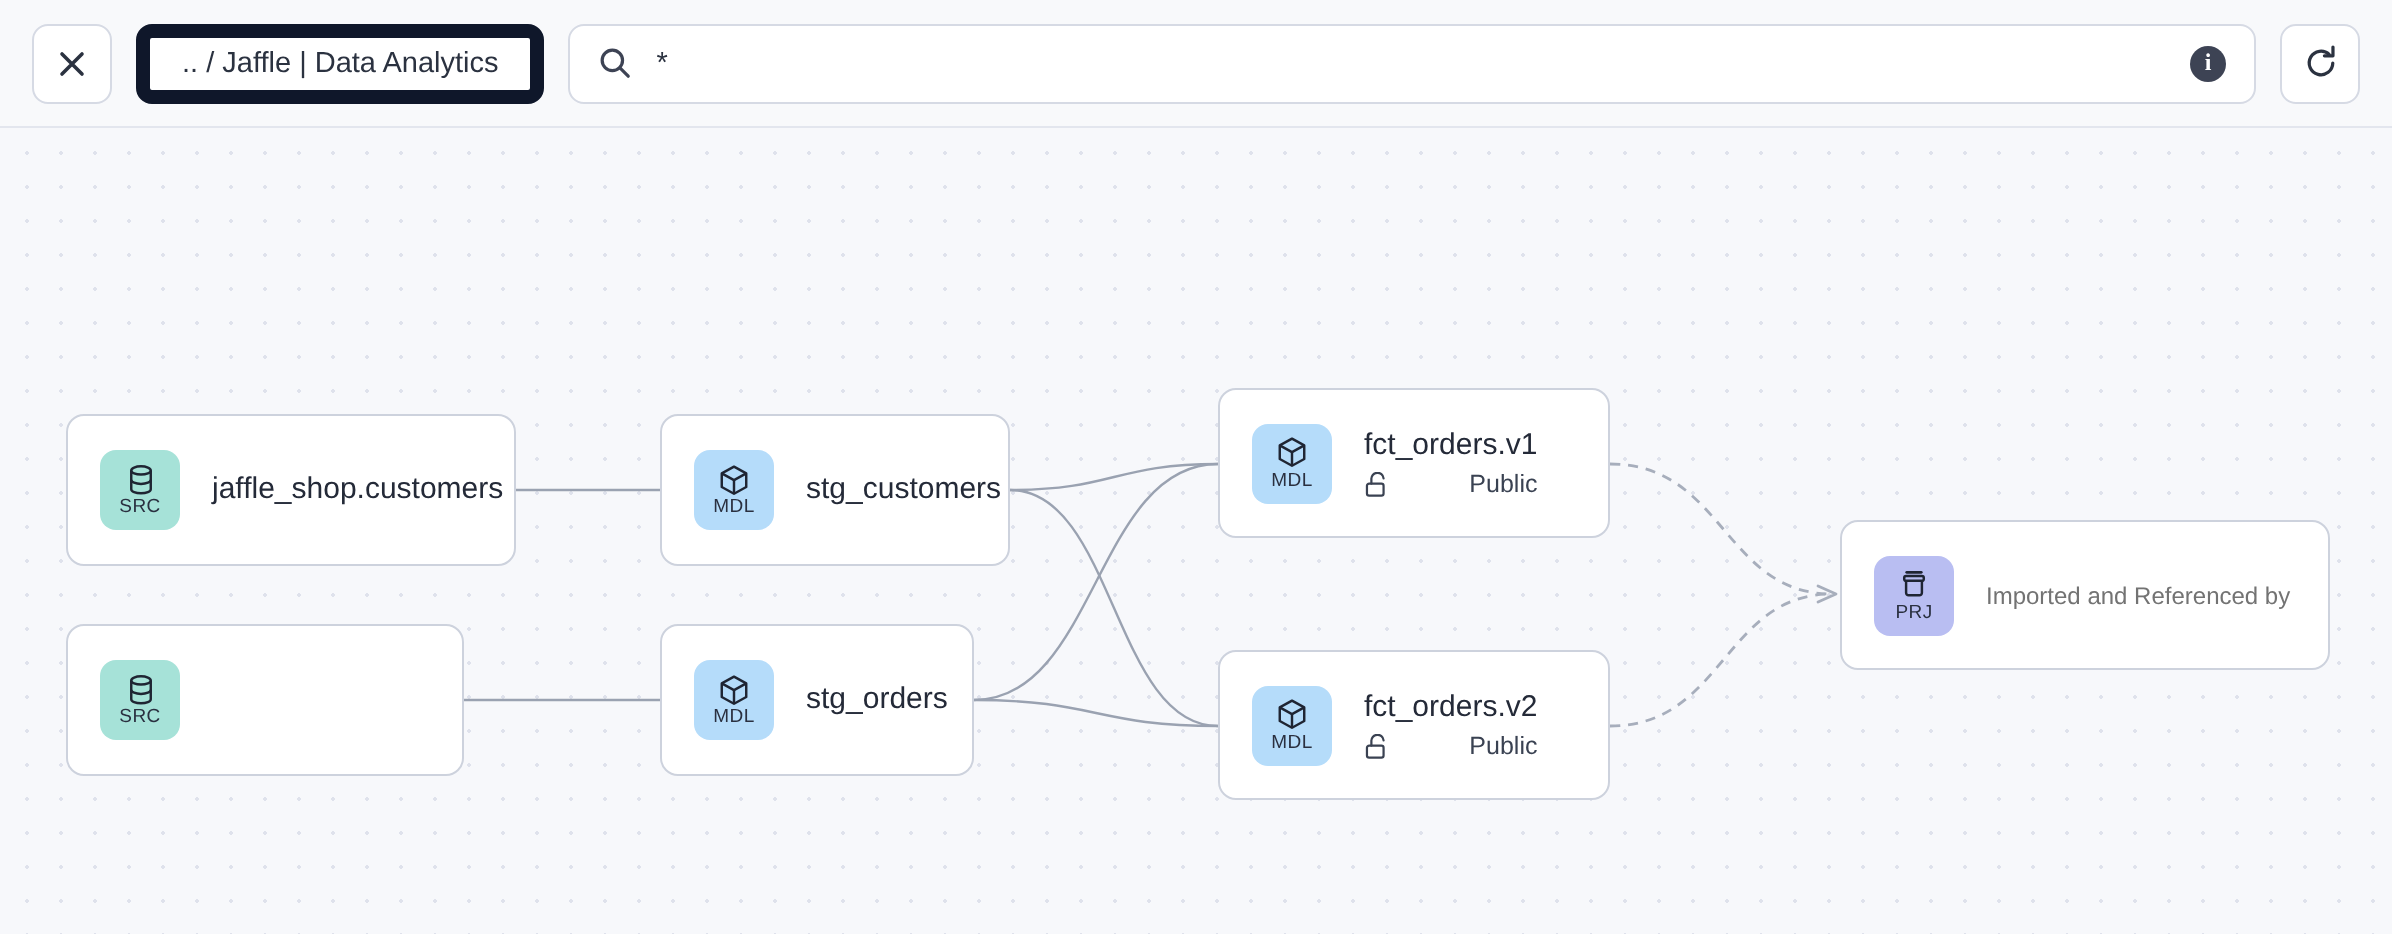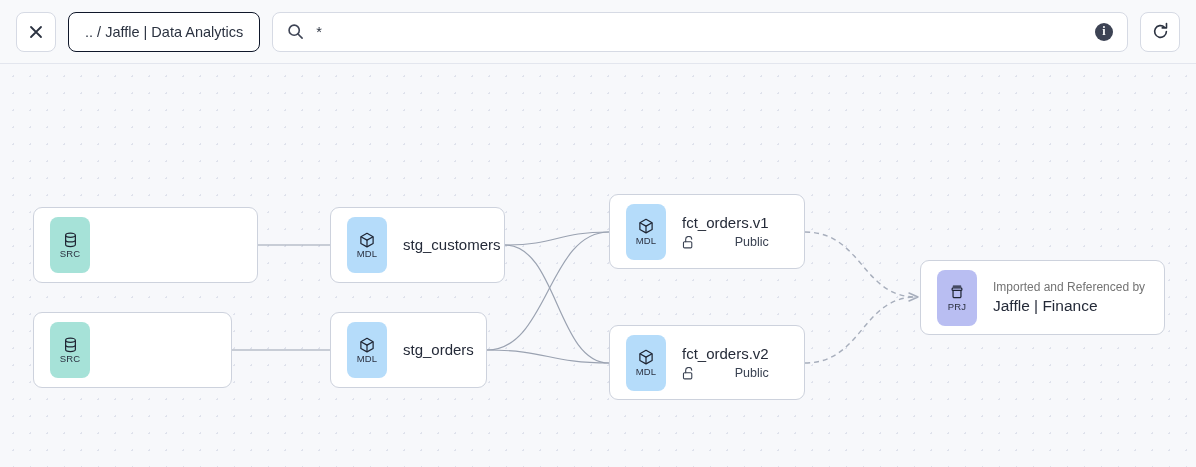--- a/index.html
+++ b/index.html
@@ -43,21 +43,21 @@
     min-width: 40px;
     display: flex;
     align-items: center;
     justify-content: center;
     cursor: pointer;
     color: #2b3240;
   }
 
   .breadcrumb {
     background: #ffffff;
-    border: 1px solid #0f172a;
+    border: 7px solid #0f172a;
     border-radius: 8px;
     height: 40px;
     display: flex;
     align-items: center;
     justify-content: center;
     padding: 12px 16px;
     font-size: 14.5px;
     color: #2b3240;
     cursor: pointer;
     white-space: nowrap;
@@ -130,21 +130,21 @@
     align-items: center;
     padding: 0 16px;
     gap: 16px;
     cursor: pointer;
     z-index: 5;
   }
 
   .badge {
     flex: 0 0 auto;
     width: 40px;
-    height: 56px;
+    height: 40px;
     border-radius: 8px;
     display: flex;
     flex-direction: column;
     align-items: center;
     justify-content: center;
     gap: 0px;
     color: #1f2533;
   }
   .badge .glyph {
     height: 17px;
@@ -252,20 +252,23 @@
     <div class="node" style="left:33px; top:143px; width:225px; height:76px;">
       <div class="badge badge-src">
         <span class="glyph">
           <svg width="15" height="16" viewBox="0 0 16 17">
             <ellipse cx="8" cy="3.4" rx="5.2" ry="2.2" stroke="#1f2533" stroke-width="1.3" fill="none"></ellipse>
             <path d="M2.8 3.4 V13.4 C2.8 14.6 5.1 15.6 8 15.6 C10.9 15.6 13.2 14.6 13.2 13.4 V3.4" stroke="#1f2533" stroke-width="1.3" fill="none"></path>
             <path d="M2.8 8.4 C2.8 9.6 5.1 10.6 8 10.6 C10.9 10.6 13.2 9.6 13.2 8.4" stroke="#1f2533" stroke-width="1.3" fill="none"></path>
           </svg>
         </span>
         <span class="tag">SRC</span>
+      </div>
+      <div class="node-text">
+        <span class="node-title">jaffle_shop.customers</span>
       </div>
     </div>
 
     <div class="node" style="left:33px; top:248px; width:199px; height:76px;">
       <div class="badge badge-src">
         <span class="glyph">
           <svg width="15" height="16" viewBox="0 0 16 17">
             <ellipse cx="8" cy="3.4" rx="5.2" ry="2.2" stroke="#1f2533" stroke-width="1.3" fill="none"></ellipse>
             <path d="M2.8 3.4 V13.4 C2.8 14.6 5.1 15.6 8 15.6 C10.9 15.6 13.2 14.6 13.2 13.4 V3.4" stroke="#1f2533" stroke-width="1.3" fill="none"></path>
             <path d="M2.8 8.4 C2.8 9.6 5.1 10.6 8 10.6 C10.9 10.6 13.2 9.6 13.2 8.4" stroke="#1f2533" stroke-width="1.3" fill="none"></path>
@@ -363,18 +366,17 @@
           <svg width="16" height="16" viewBox="0 0 17 17">
             <path d="M4.6 2.3 H12.4" stroke="#1f2533" stroke-width="1.4" stroke-linecap="round"></path>
             <rect x="3.3" y="4.2" width="10.4" height="2.6" rx="1" stroke="#1f2533" stroke-width="1.3" fill="none"></rect>
             <path d="M4.3 7.2 V13.2 A1.3 1.3 0 0 0 5.6 14.5 H11.4 A1.3 1.3 0 0 0 12.7 13.2 V7.2" stroke="#1f2533" stroke-width="1.3" fill="none"></path>
           </svg>
         </span>
         <span class="tag">PRJ</span>
       </div>
       <div class="node-text">
         <span class="node-over">Imported and Referenced by</span>
-        <span class="node-strong">Jaffle | Finance</span>
       </div>
     </div>
 
   </div>
 </div>
 
 </body></html>

